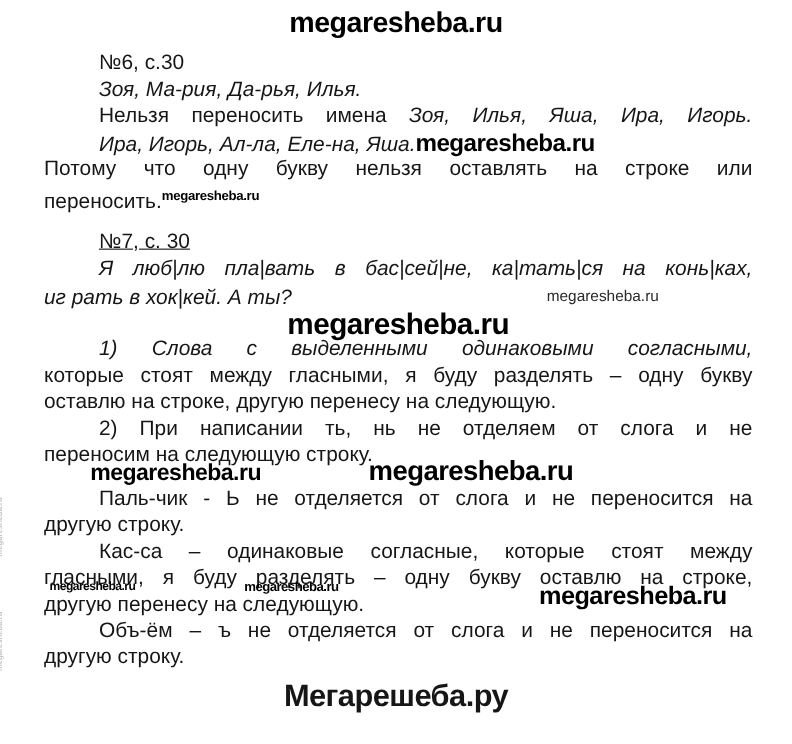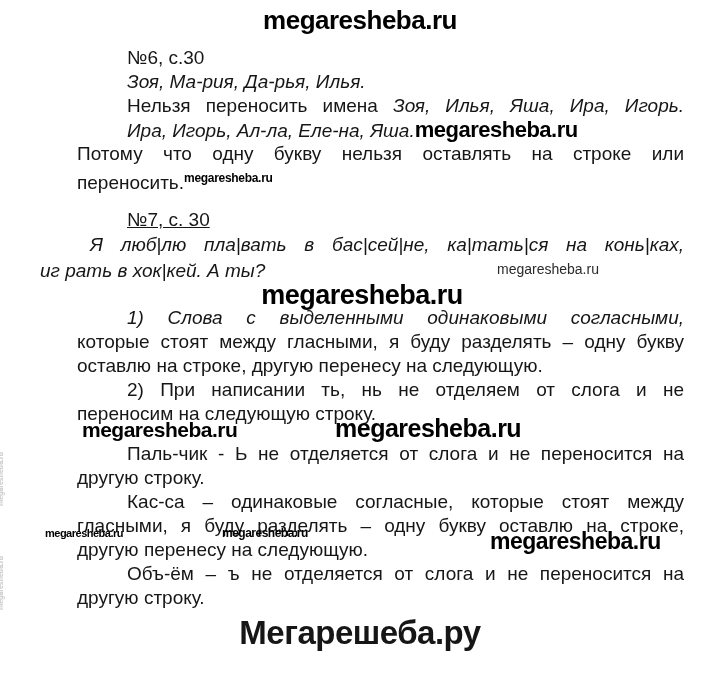--- a/index.html
+++ b/index.html
@@ -7,21 +7,21 @@
     width:720px;height:676px;overflow:hidden;position:relative;
     font-family:"Liberation Sans","DejaVu Sans",sans-serif;
     color:#161616;
     -webkit-font-smoothing:antialiased;
   }
   .page{position:relative;width:720px;height:528px;background:#fff;}
   .doc{padding:0 36px 0 40px;}
 
   .line{
     font-size:19px;line-height:24px;height:24px;
-    text-align:left;white-space:normal;margin-left:37px;
+    text-align:left;white-space:normal;
   }
   .just{text-align:justify;text-align-last:justify;}
   .ind{padding-left:50px;}
   .it{font-style:italic;}
   .rel{position:relative;}
 
   .wm{font-weight:bold;color:#000;letter-spacing:-0.5px;}
 
   .wm-top{
     padding-top:5px;height:30px;line-height:30px;
@@ -40,21 +40,21 @@
   .wm-row{position:relative;height:28px;margin-top:-12px;}
   .wm-row-left{position:absolute;left:42px;top:4px;font-size:21px;}
   .wm-row-center{position:absolute;left:295px;top:0;font-size:25px;}
 
   .wm-kassa-tiny-left{position:absolute;left:5px;top:37px;font-size:11px;}
   .wm-kassa-tiny-center{position:absolute;left:182px;top:36px;font-size:12px;}
   .wm-kassa-bold-right{position:absolute;left:450px;top:38px;font-size:23px;}
 
   .wm-bottom{
     margin-top:8px;height:30px;line-height:30px;
-    text-align:center;font-size:33px;letter-spacing:-0.5px;font-weight:bold;
+    text-align:center;font-size:28px;letter-spacing:-0.5px;font-weight:bold;
   }
 
   .v-wm{
     position:absolute;left:-3px;color:#c6c6c6;font-size:7px;font-weight:bold;
     writing-mode:vertical-rl;transform:rotate(180deg);letter-spacing:0;
   }
   .v-wm-1{top:452px;}
   .v-wm-2{top:556px;}
 
   .hdr{margin-top:11px;}

